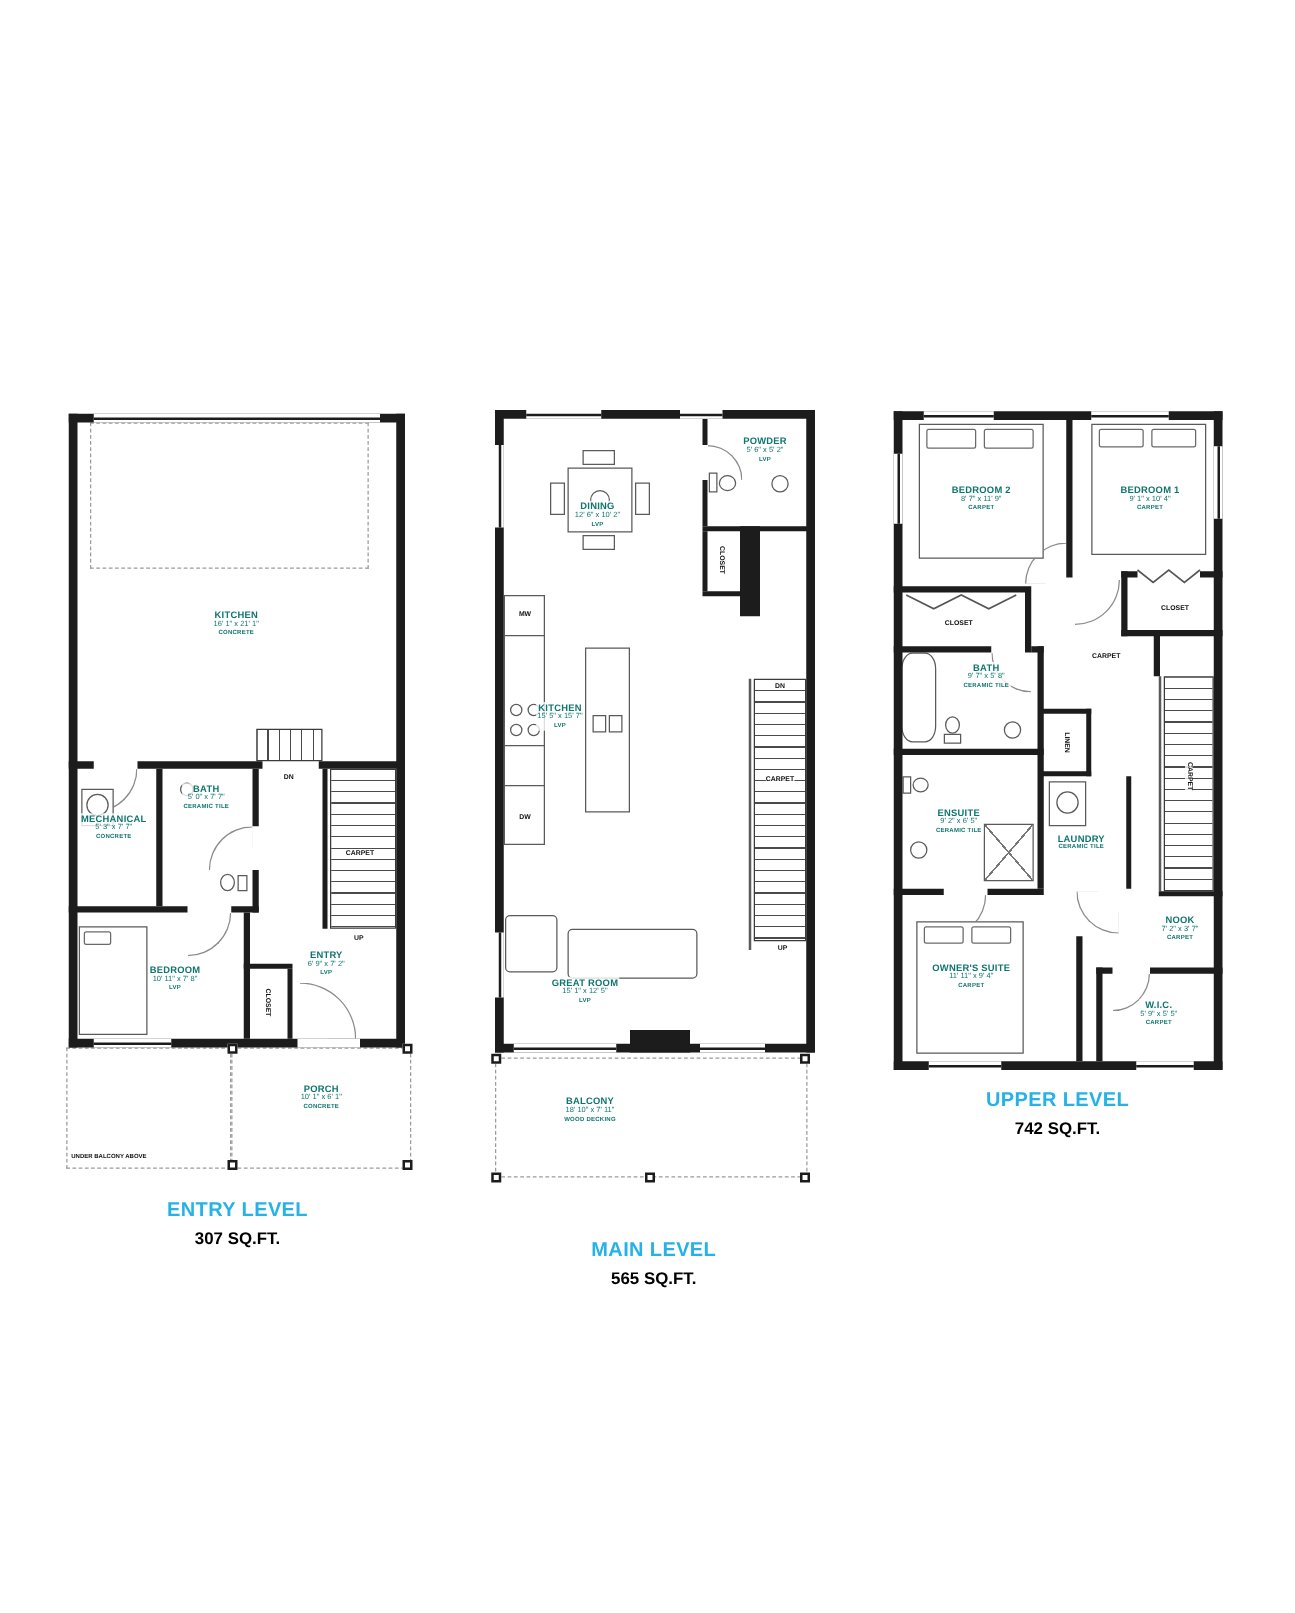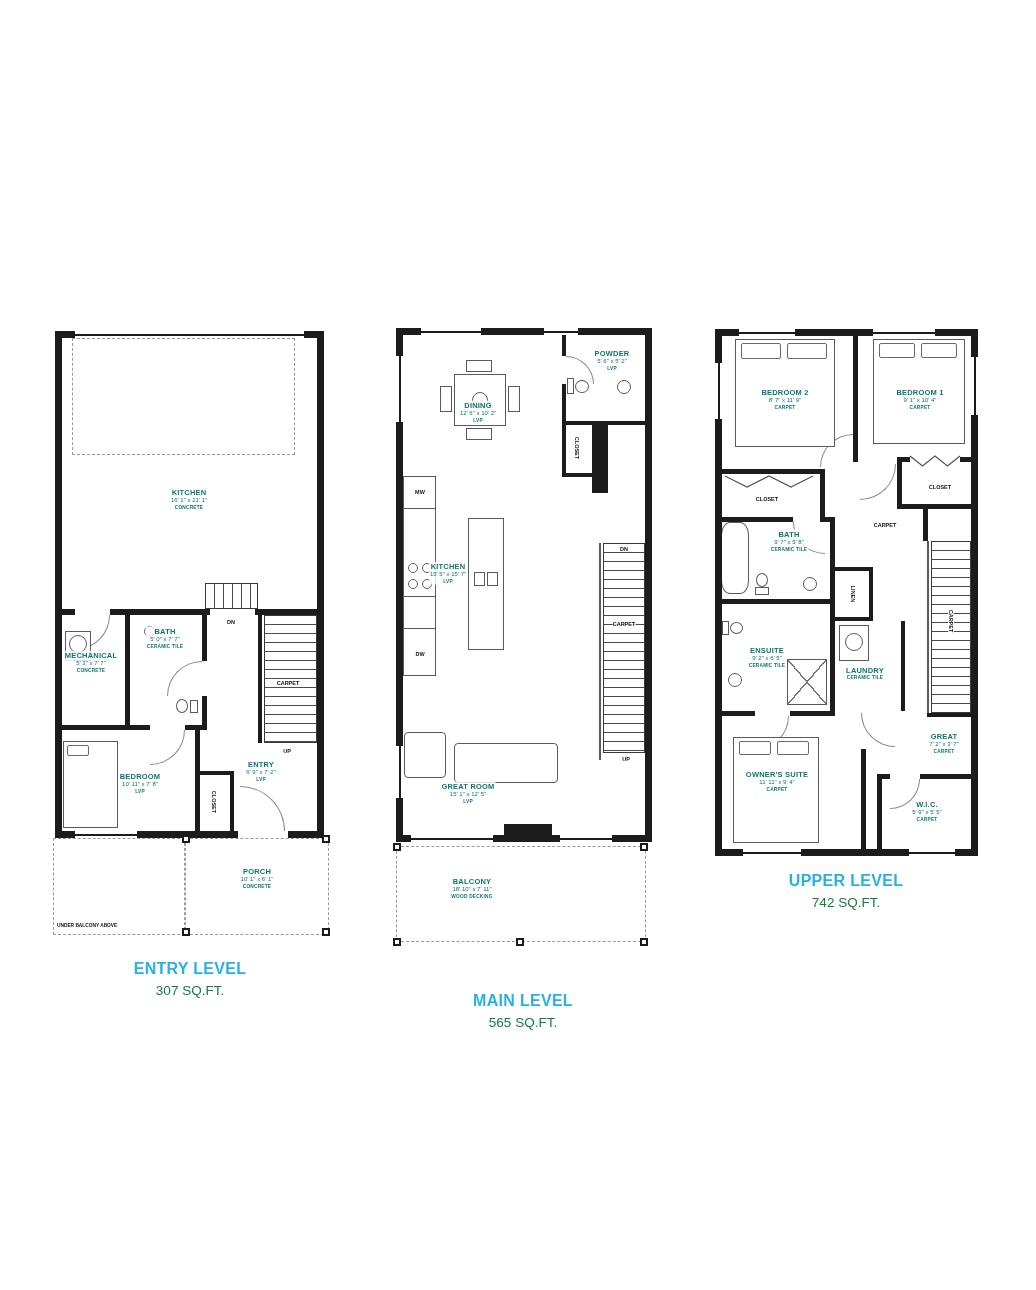--- a/index.html
+++ b/index.html
@@ -45,21 +45,21 @@
   .rn{font-size:7.5px;font-weight:bold;letter-spacing:.2px}
   .rd{font-size:6px}
   .rf{font-size:4.8px;font-weight:bold;letter-spacing:.2px}
   .tiny{position:absolute;transform:translate(-50%,-50%);font-size:5.5px;font-weight:bold;color:#111;
     white-space:nowrap;z-index:5;background:rgba(255,255,255,.8)}
   .tiny.vert{writing-mode:vertical-rl}
   .note{position:absolute;font-size:4.8px;font-weight:bold;color:#111;z-index:5}
   
   .lvl{position:absolute;transform:translateX(-50%);text-align:center;z-index:6;white-space:nowrap}
   .lvl .t{font-size:16px;font-weight:bold;letter-spacing:.3px;color:var(--accent,#29abe2)}
-  .lvl .s{font-size:13.5px;font-weight:normal;color:#15803d;margin-top:5px}
+  .lvl .s{font-size:13.5px;font-weight:bold;color:#000000;margin-top:5px}
 </style>
 </head>
 <body>
 
 <div class="stage">
 
   <div class="plan" style="left:55px;top:331px;width:269px;height:612px">
 
     <div class="w" style="left:0;top:0;width:269px;height:7px"></div>
     <div class="w" style="left:0;top:0;width:7px;height:507px"></div>
@@ -336,21 +336,21 @@
     <div class="room-label" style="left:150px;top:345px">
       <div class="rn">LAUNDRY</div>
       <div class="rf">CERAMIC TILE</div>
     </div>
     <div class="room-label" style="left:62px;top:452px">
       <div class="rn">OWNER'S SUITE</div>
       <div class="rd">11' 11" x 9' 4"</div>
       <div class="rf">CARPET</div>
     </div>
     <div class="room-label" style="left:229px;top:414px">
-      <div class="rn">GREAT</div>
+      <div class="rn">NOOK</div>
       <div class="rd">7' 2" x 3' 7"</div>
       <div class="rf">CARPET</div>
     </div>
     <div class="room-label" style="left:212px;top:482px">
       <div class="rn">W.I.C.</div>
       <div class="rd">5' 9" x 5' 5"</div>
       <div class="rf">CARPET</div>
     </div>
     <div class="tiny" style="left:52px;top:170px">CLOSET</div>
     <div class="tiny" style="left:225px;top:158px">CLOSET</div>

